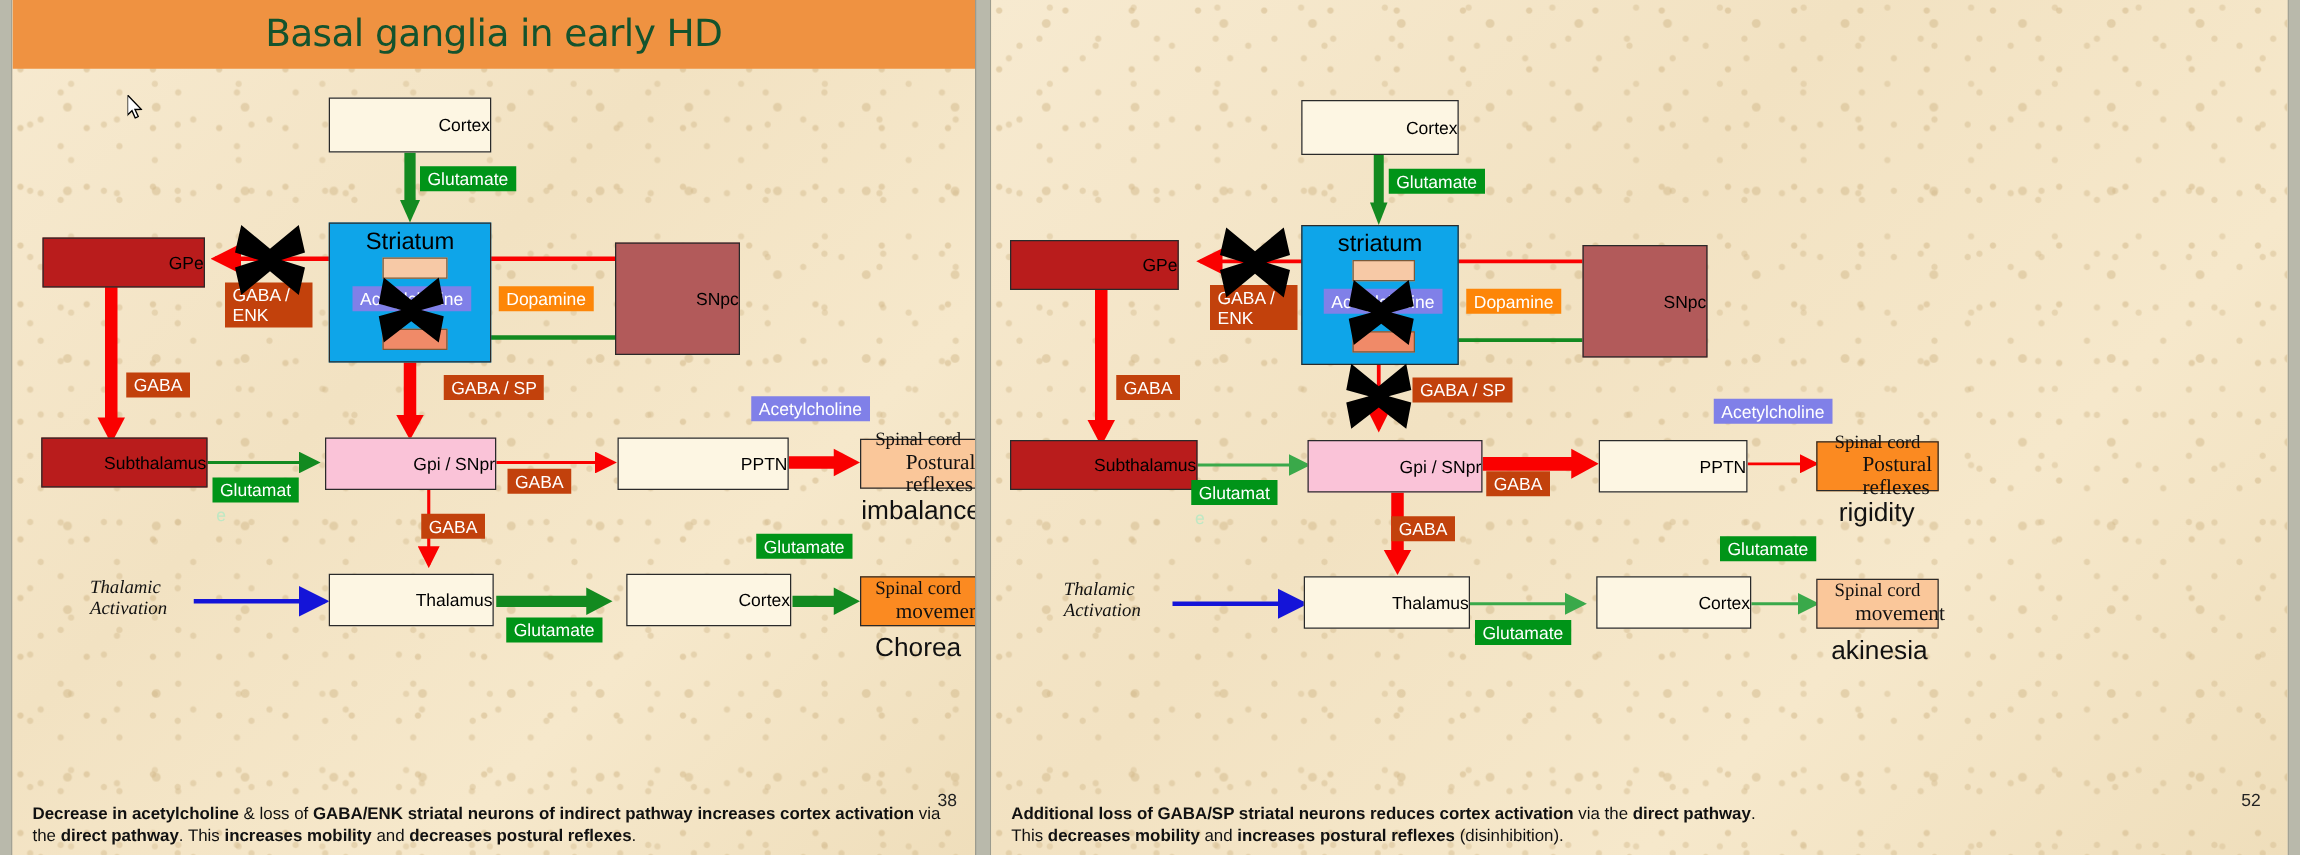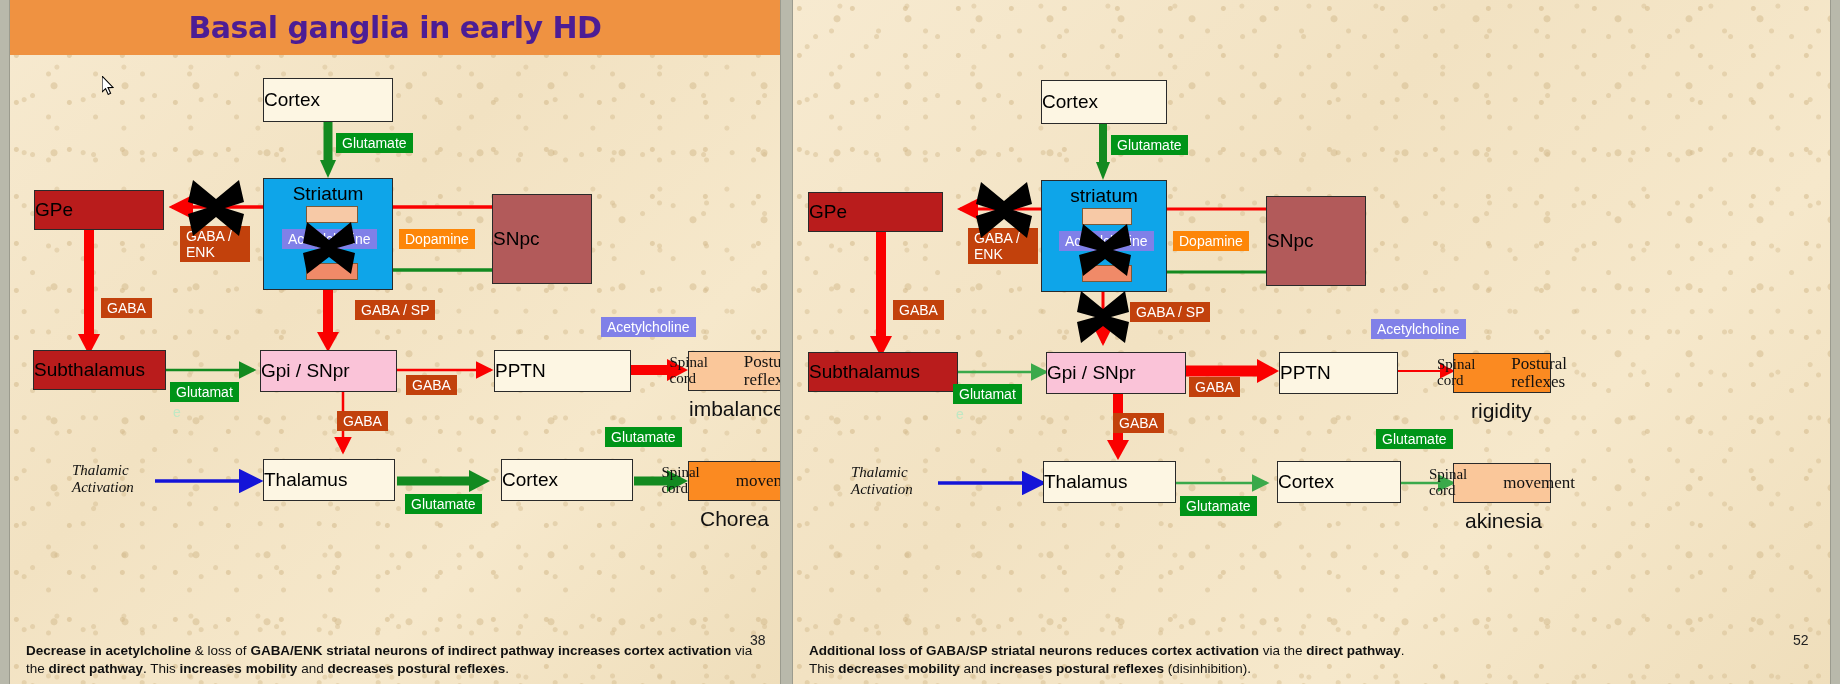--- a/index.html
+++ b/index.html
@@ -22,26 +22,26 @@
       radial-gradient(circle at 82% 72%, rgba(214,190,146,.5) 0 2px, transparent 3px),
       radial-gradient(circle at 24% 88%, rgba(206,180,132,.4) 0 2px, transparent 3px),
       radial-gradient(circle at 70% 10%, rgba(214,190,146,.45) 0 2px, transparent 3px),
       linear-gradient(135deg,#f7ead0 0%,#f2e2c2 40%,#f6e8cb 70%,#efdebb 100%);
     background-size:53px 47px,61px 59px,71px 67px,47px 43px,59px 53px,67px 61px,100% 100%;
   }
 
   .titlebar{position:absolute;left:0;top:0;width:100%;height:55px;
             background:#ef9241;display:flex;align-items:center;justify-content:center;}
   .slide.right .titlebar{height:60px;}
-  .titlebar h1{margin:0;font-family:"DejaVu Sans",sans-serif;font-weight:bold;
-     font-size:30px;color:#4c1d95;letter-spacing:-.5px;white-space:nowrap;}
+  .titlebar h1{margin:0;font-family:"DejaVu Sans",sans-serif;font-weight:normal;
+     font-size:30px;color:#14532d;letter-spacing:-.5px;white-space:nowrap;}
   .slide.right .titlebar h1{font-size:32px;}
 
   .node{position:absolute;box-sizing:border-box;display:flex;align-items:center;
-        justify-content:flex-start;font-size:19px;color:#000;text-align:center;}
+        justify-content:flex-end;font-size:14px;color:#000;text-align:center;}
   .node.box{background:#fdf6e3;border:1.5px solid #2a2a2a;}
   .node.purple{background:#b91c1c;border:1.5px solid #2a2a2a;}
   .node.pink{background:#fac3d8;border:1.5px solid #2a2a2a;}
   .node.maroon{background:#b25a5a;border:1.5px solid #2a2a2a;color:#000;}
 
   .striatum{position:absolute;box-sizing:border-box;border:1.5px solid #2a2a2a;background:#0ea5e9;}
   .striatum .lbl{position:absolute;left:0;right:0;top:4px;text-align:center;font-size:19px;}
   .stripe{position:absolute;height:15px;border:1px solid #7a5a3a;}
   .stripe.d2{background:#f7c9a6;}
   .stripe.d1{background:#f08a68;}
@@ -50,21 +50,21 @@
         padding:2px 6px;line-height:1.15;white-space:pre-line;}
   .chem.gaba{background:#c2410c;}
   .chem.glu{background:#009418;}
   .chem.dopa{background:#fd8608;}
   .chem.ach{background:#8080e8;}
 
   .ov{position:absolute;overflow:visible;pointer-events:none;}
 
   .outcome{position:absolute;font-size:21px;color:#111;}
   .scbox{position:absolute;box-sizing:border-box;border:1.5px solid #2a2a2a;
-         display:flex;flex-direction:row;align-items:center;justify-content:center;
+         display:flex;flex-direction:column;align-items:center;justify-content:center;
          font-family:"Liberation Serif",serif;}
   .scbox .t1{font-size:15px;color:#111;line-height:1.05;}
   .scbox .t2{font-size:17px;color:#111;line-height:1.05;margin-left:36px;}
   .scbox.strong{background:#fb8a21;}
   .scbox.weak{background:#fac79a;}
 
   .thalact{position:absolute;font-family:"Liberation Serif",serif;font-style:italic;
            font-size:15px;color:#111;line-height:1.15;text-align:left;}
 
   .caption{position:absolute;left:0;right:0;bottom:6px;padding:0 16px;

